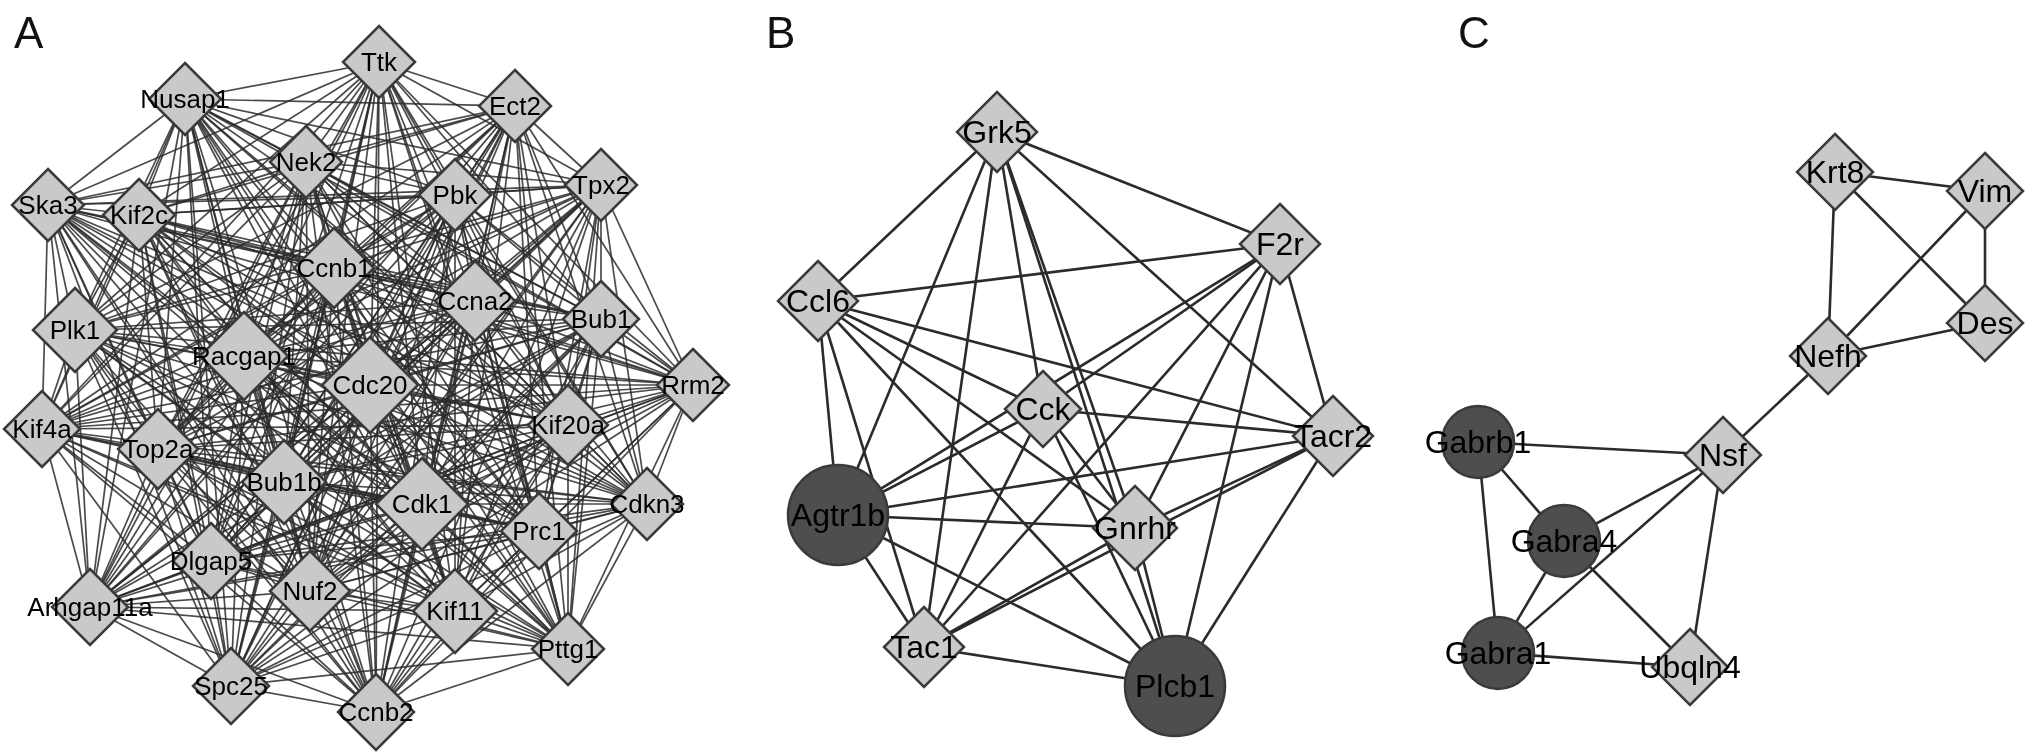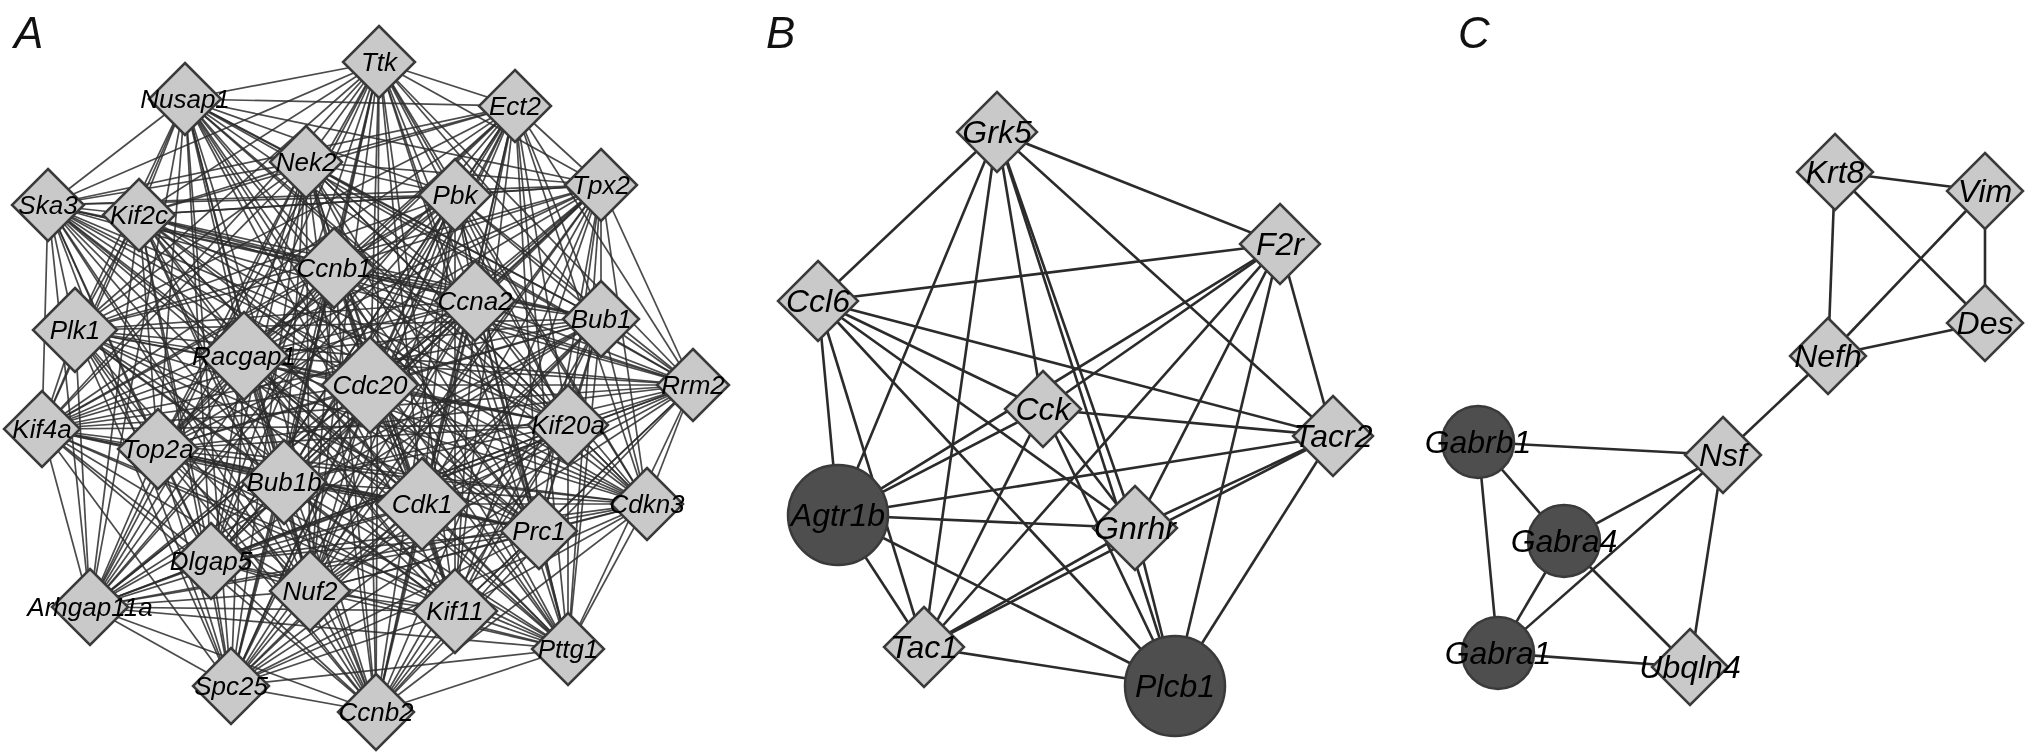--- a/index.html
+++ b/index.html
@@ -2,21 +2,20 @@
 <html><head>
 <meta charset="utf-8">
 <style>
   html,body{margin:0;padding:0;background:#ffffff;}
   .figure{
     position:relative;
     width:2032px;height:753px;
     background:#f97316;
     font-family:"Liberation Sans", sans-serif;
     overflow:hidden;
-    font-style:italic;
   }
   svg{display:block;}
   .panel-label{
     font-family:"Liberation Sans", sans-serif;
     font-weight:500;
   }
   .node-label{
     font-family:"Liberation Sans", sans-serif;
     pointer-events:none;
   }

